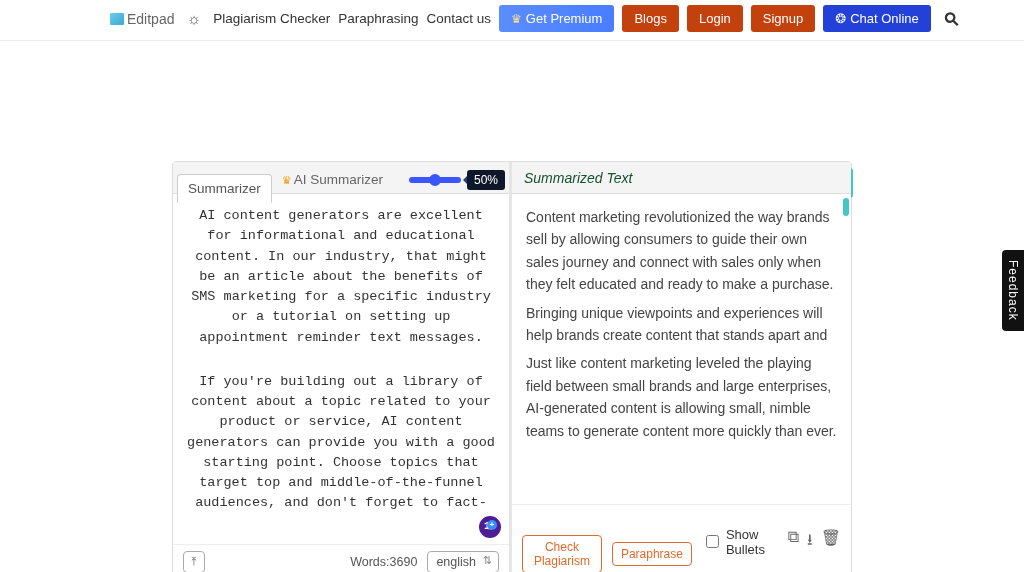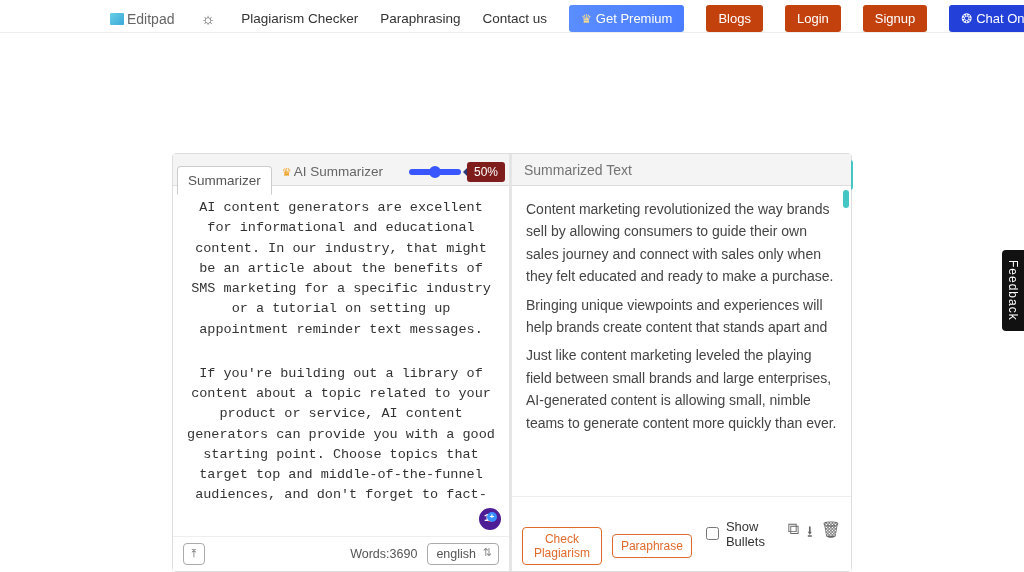--- a/index.html
+++ b/index.html
@@ -6,23 +6,23 @@
   body {
     margin: 0;
     font-family: Arial, Helvetica, sans-serif;
     background: #fff;
     color: #333;
     font-size: 14px;
   }
   .topbar {
     display: flex;
     align-items: center;
-    padding: 5px 110px 0;
+    padding: 5px 110px 8px;
     border-bottom: 1px solid #eee;
-    gap: 22px;
+    gap: 8px;
     white-space: nowrap;
   }
   .logo {
     display: flex;
     align-items: center;
     font-size: 14px;
     color: #666;
     margin-right: 4px;
   }
   .logo-icon {
@@ -131,21 +131,21 @@
     border-radius: 3px;
   }
   .slider::-webkit-slider-thumb {
     -webkit-appearance: none;
     width: 12px; height: 12px;
     background: #3a57ff;
     border: 2px solid #3a57ff;
     border-radius: 50%;
   }
   .pct-badge {
-    background: #7f1d1d;
+    background: #0f172a;
     color: #fff;
     font-size: 12px;
     padding: 3px 7px;
     border-radius: 3px;
     margin-left: 4px;
     position: relative;
   }
   .pct-badge::before {
     content: "";
     position: absolute;
@@ -153,24 +153,25 @@
     margin-top: -4px;
     border: 4px solid transparent;
     border-right-color: #2a3a7a;
     border-left: 0;
   }
   .summarized-header {
     background: #f4f4f4;
     border-bottom: 1px solid #ddd;
     padding: 7px 12px;
     font-size: 14px;
-    color: #737373;
+    color: #14532d;
     height: 32px;
     display: flex;
     align-items: center;
+    font-style: italic;
   }
   .text-body {
     flex: 1;
     overflow: auto;
     padding: 12px 14px 6px 14px;
     font-size: 14px;
     line-height: 1.6;
     position: relative;
   }
   .text-body.monospace {

